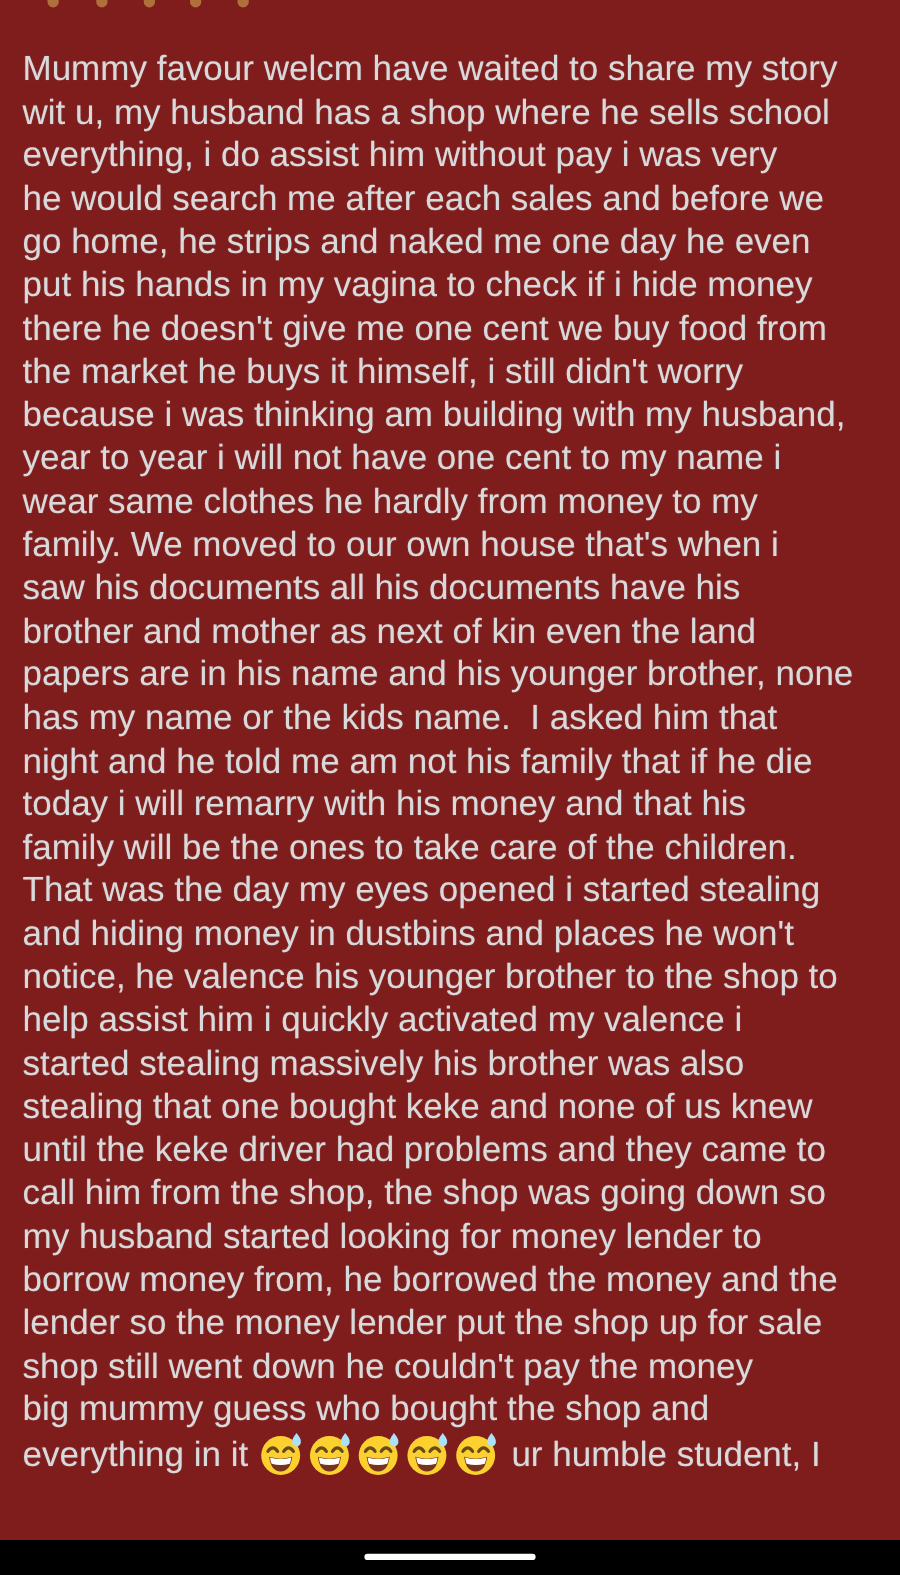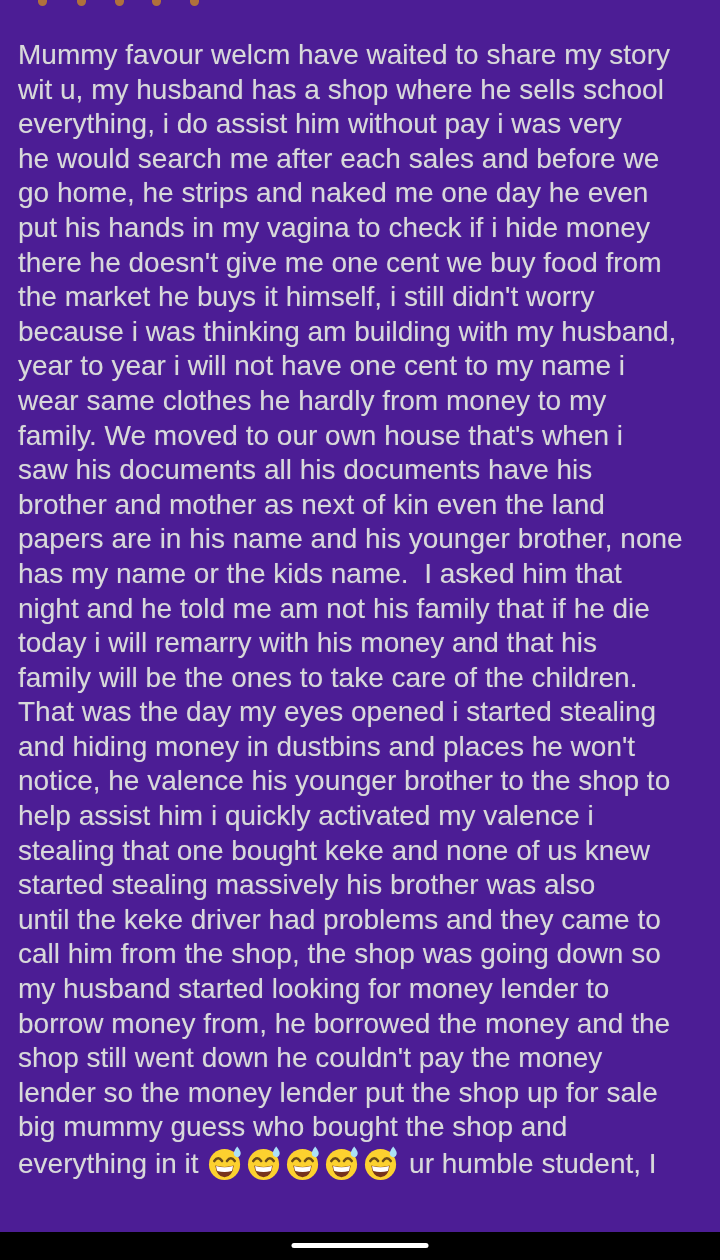--- a/index.html
+++ b/index.html
@@ -8,21 +8,21 @@
     background: #000;
     font-family: "Liberation Sans", sans-serif;
     overflow: hidden;
   }
   .screen { position: relative; width: 720px; height: 1260px; overflow: hidden; }
 
   
   .content {
     position: absolute; top: 0; left: 0;
     width: 720px; height: 1232px;
-    background: #4c1d95;
+    background: #7f1d1d;
   }
 
   
   .top-emoji-row { position: absolute; top: 0; left: 0; width: 720px; height: 8px; }
   .tip {
     position: absolute; top: -2px;
     width: 9px; height: 8px;
     background: #b0703c;
     border-radius: 0 0 6px 6px;
   }
@@ -91,28 +91,28 @@
         <div class="line">brother and mother as next of kin even the land</div>
         <div class="line">papers are in his name and his younger brother, none</div>
         <div class="line">has my name or the kids name.  I asked him that</div>
         <div class="line">night and he told me am not his family that if he die</div>
         <div class="line">today i will remarry with his money and that his</div>
         <div class="line">family will be the ones to take care of the children.</div>
         <div class="line">That was the day my eyes opened i started stealing</div>
         <div class="line">and hiding money in dustbins and places he won't</div>
         <div class="line">notice, he valence his younger brother to the shop to</div>
         <div class="line">help assist him i quickly activated my valence i</div>
+        <div class="line">started stealing massively his brother was also</div>
         <div class="line">stealing that one bought keke and none of us knew</div>
-        <div class="line">started stealing massively his brother was also</div>
         <div class="line">until the keke driver had problems and they came to</div>
         <div class="line">call him from the shop, the shop was going down so</div>
         <div class="line">my husband started looking for money lender to</div>
         <div class="line">borrow money from, he borrowed the money and the</div>
+        <div class="line">lender so the money lender put the shop up for sale</div>
         <div class="line">shop still went down he couldn't pay the money</div>
-        <div class="line">lender so the money lender put the shop up for sale</div>
         <div class="line">big mummy guess who bought the shop and</div>
       <div class="line final"><span>everything in it </span><span class="emoji-row"><svg class="emoji" viewBox="0 0 38 38" xmlns="http://www.w3.org/2000/svg">
               <circle cx="18" cy="20" r="16" fill="#fcd12f"></circle>
               <path d="M7.5 16.5 Q11.5 10.8 15.5 16.5" stroke="#68491a" stroke-width="2.6" fill="none" stroke-linecap="round"></path>
               <path d="M20.5 16.5 Q24.5 10.8 28.5 16.5" stroke="#68491a" stroke-width="2.6" fill="none" stroke-linecap="round"></path>
               <path d="M8.5 21 Q18 24 27.5 21 Q26 33 18 33 Q10 33 8.5 21 Z" fill="#77331c"></path>
               <path d="M9.3 21.6 Q18 24.2 26.7 21.6 Q26.4 25 25.5 26.6 Q18 28.7 10.6 26.6 Q9.7 25 9.3 21.6 Z" fill="#ffffff"></path>
               <path d="M31 1.5 Q36.6 8 33.7 11.2 Q30.9 13.9 28.2 11.1 Q25.7 8 31 1.5 Z" fill="#ace0f6"></path>
             </svg><svg class="emoji" viewBox="0 0 38 38" xmlns="http://www.w3.org/2000/svg">
               <circle cx="18" cy="20" r="16" fill="#fcd12f"></circle>

